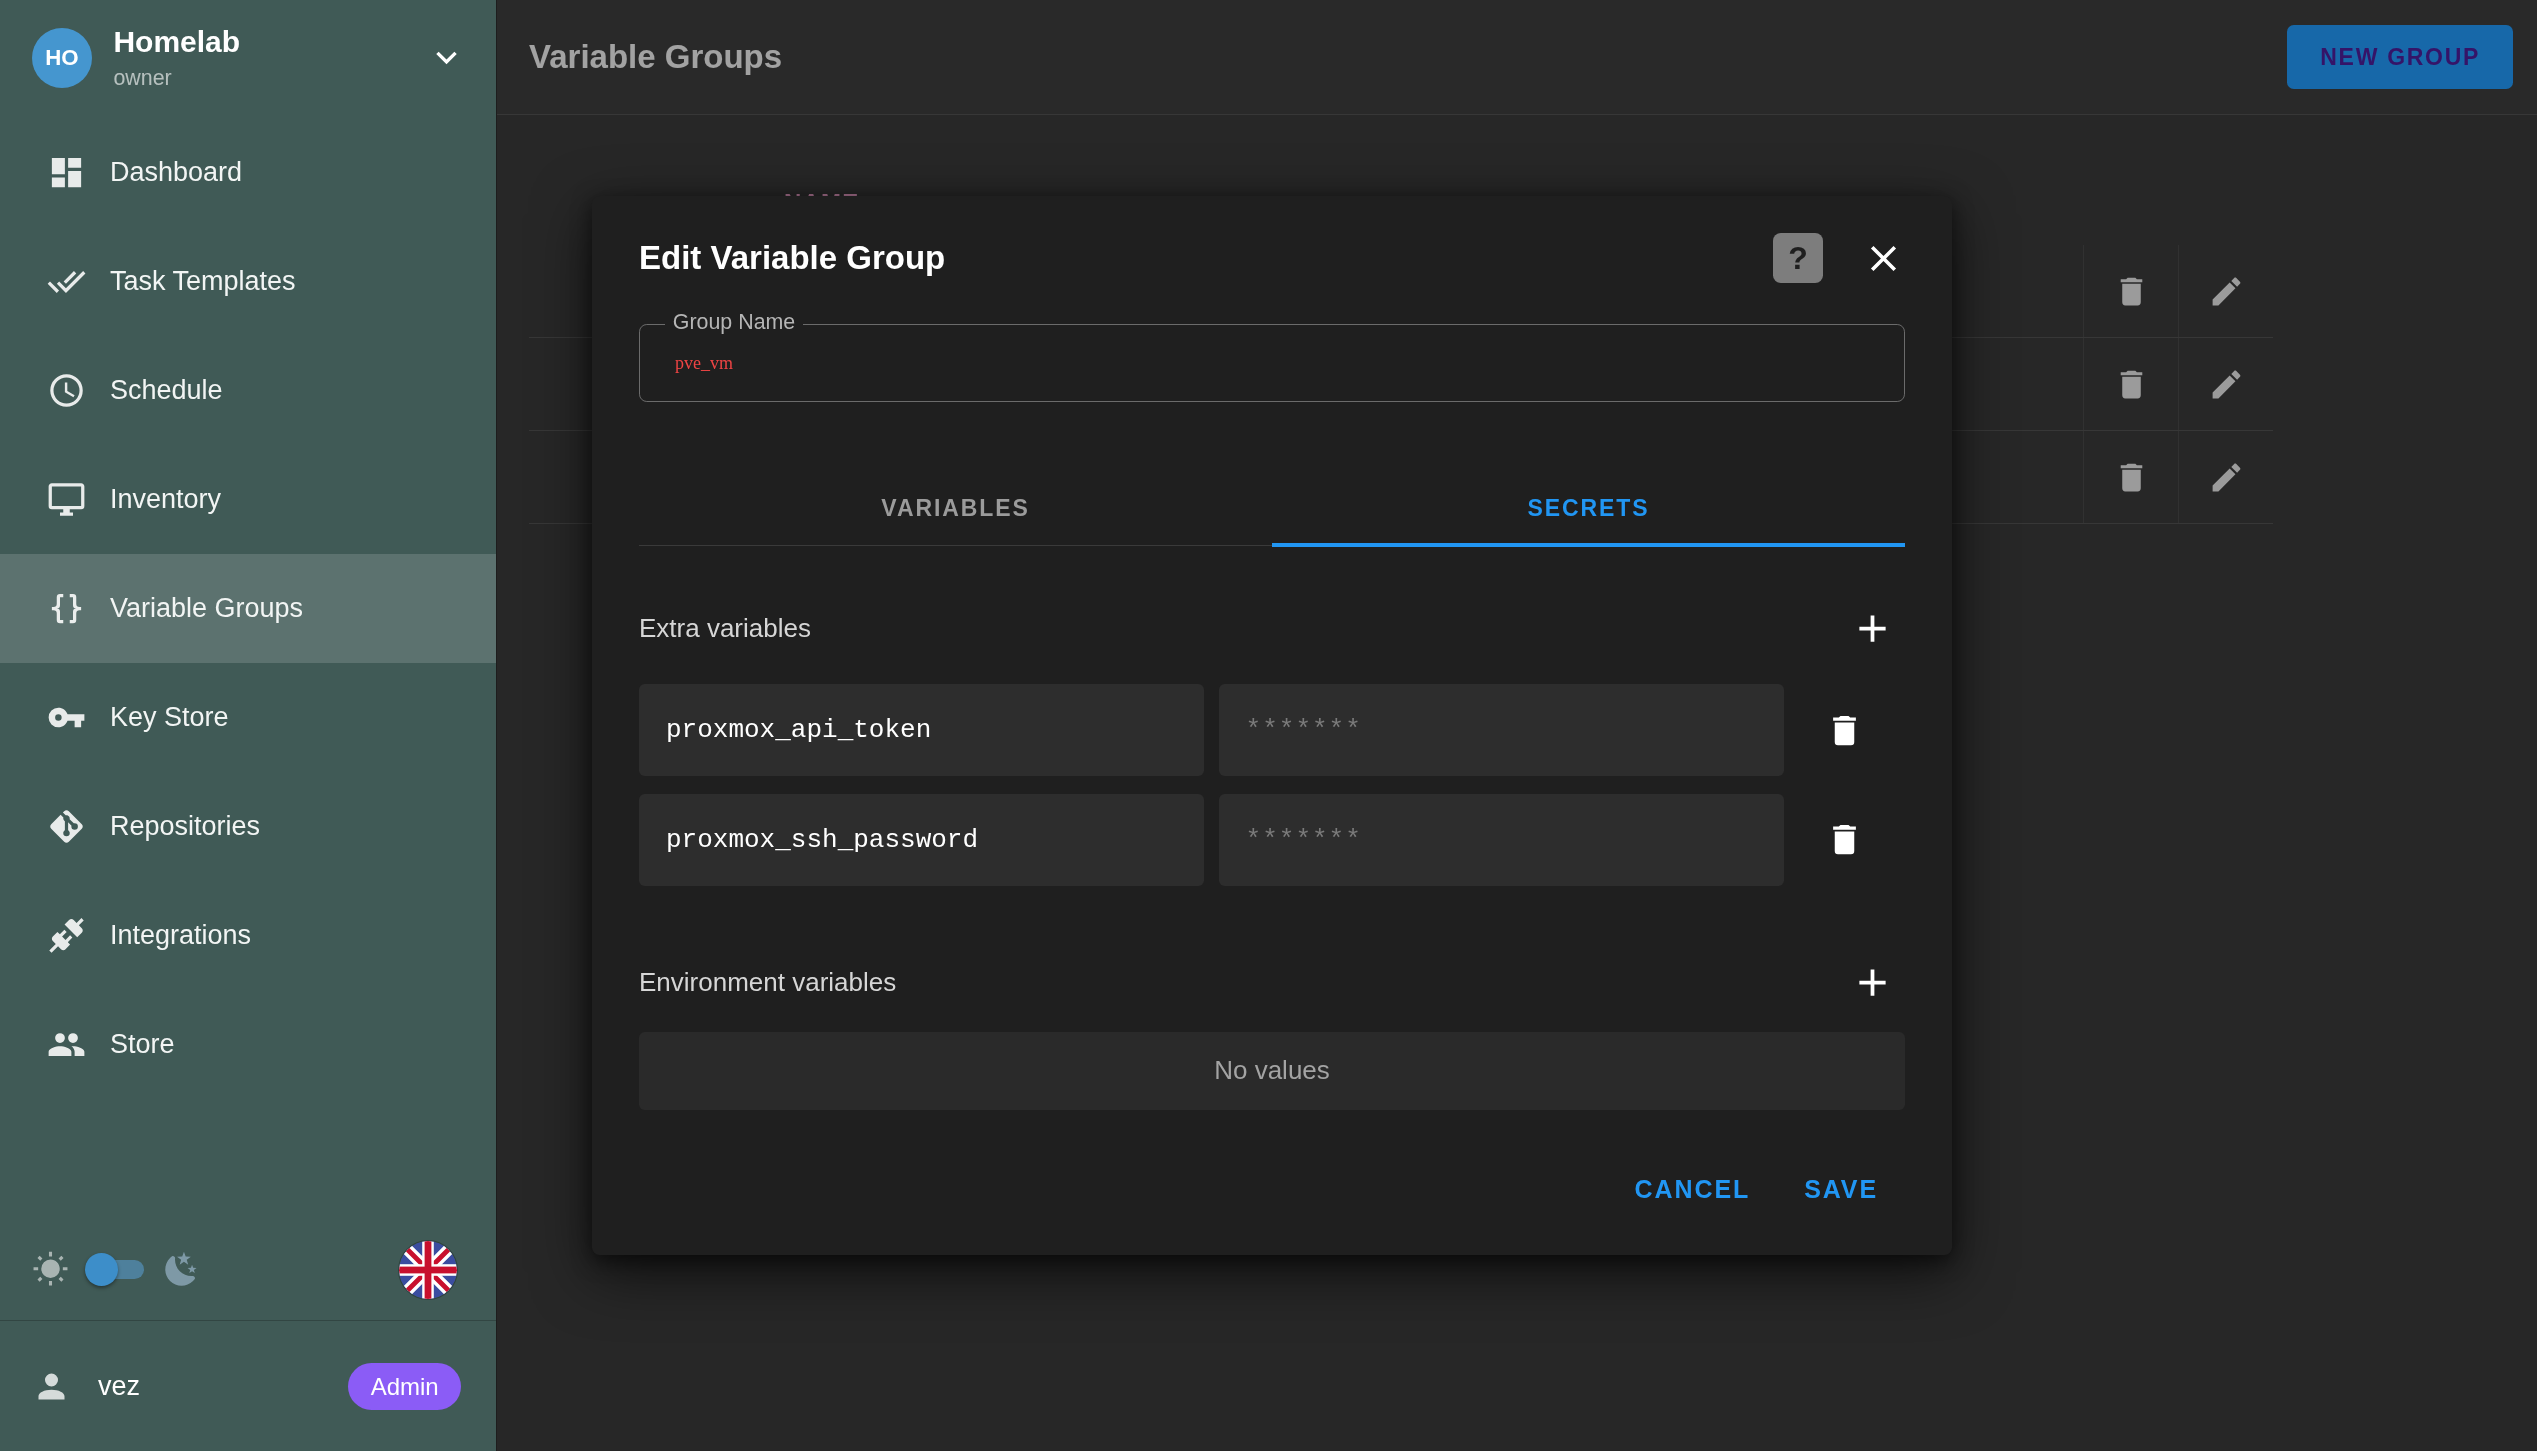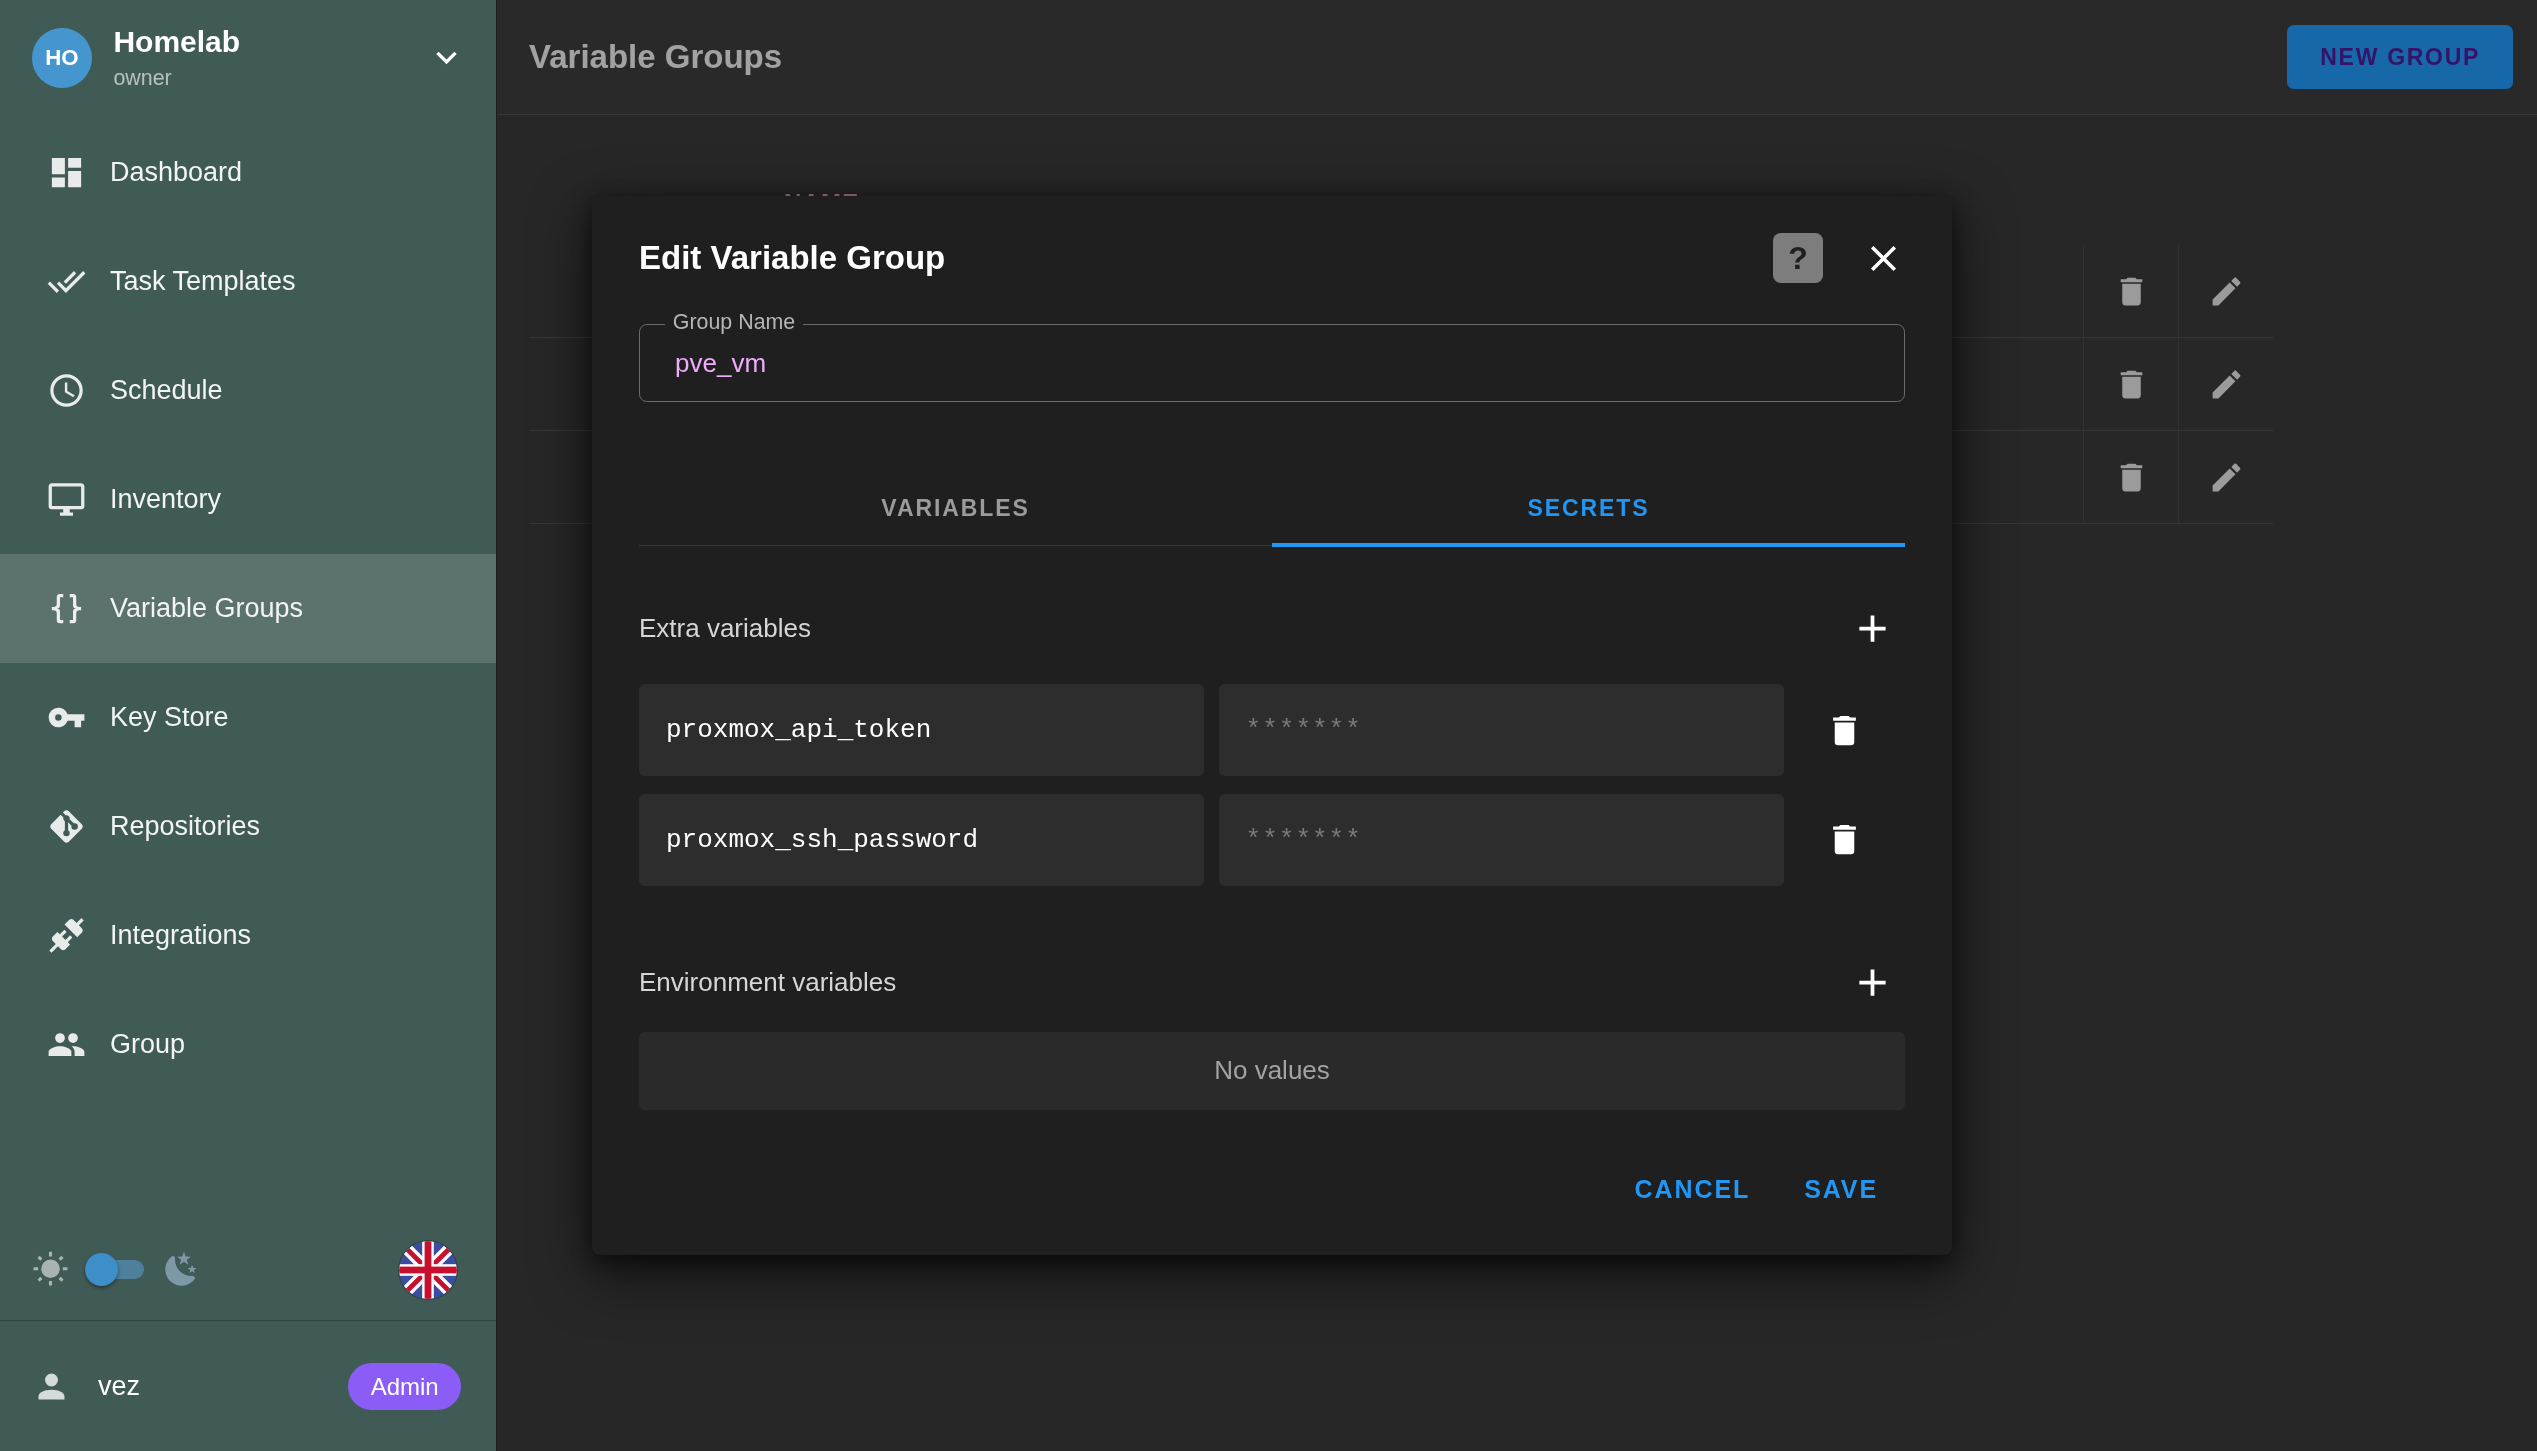--- a/index.html
+++ b/index.html
@@ -109,21 +109,21 @@
   .field-outlined {
     position:relative; margin-top:41px; height:78px;
     border:1.9px solid #6b6b6b; border-radius:7.8px;
   }
   .field-label {
     position:absolute; top:-14.6px; left:25px; background:#1f1f1f; padding:0 7.8px;
     font-size:21.4px; color:#b5b5b5;
   }
   .field-input {
     width:100%; height:100%; background:transparent; border:none; outline:none;
-    color:#f0abfc; font-size:26px; padding:0 0 0 35px; font-family:Liberation Sans, sans-serif;
+    color:#ef4444; font-size:18px; padding:0 0 0 35px; font-family:Liberation Serif, serif;
   }
 
   .tabs { display:flex; margin-top:70px; height:74px; border-bottom:1.9px solid rgba(255,255,255,0.12); }
   .tab {
     flex:1; display:flex; align-items:center; justify-content:center; position:relative;
     font-size:23px; font-weight:bold; letter-spacing:1.9px; color:#9b9b9b; cursor:pointer;
   }
   .tab.active { color:#2196f3; }
   .tab.active::after { content:""; position:absolute; left:0; right:0; bottom:-1.9px; height:3.9px; background:#2196f3; }
 
@@ -237,21 +237,21 @@
           </svg>
       </span>
       <span>Integrations</span>
     </div>
     <div class="menu-item">
       <span class="mi-icon">
         <svg viewBox="0 0 24 24" fill="currentColor">
             <path d="M16,13C15.71,13 15.38,13 15.03,13.05C16.19,13.89 17,15 17,16.5V19H23V16.5C23,14.17 18.33,13 16,13M8,13C5.67,13 1,14.17 1,16.5V19H15V16.5C15,14.17 10.33,13 8,13M8,11A3,3 0 0,0 11,8A3,3 0 0,0 8,5A3,3 0 0,0 5,8A3,3 0 0,0 8,11M16,11A3,3 0 0,0 19,8A3,3 0 0,0 16,5A3,3 0 0,0 13,8A3,3 0 0,0 16,11Z"></path>
           </svg>
       </span>
-      <span>Group</span>
+      <span>Store</span>
     </div>
   </nav>
 
   <div class="sb-bottom">
     <div class="pref-row">
       <span class="sun-icon">
         <svg viewBox="0 0 24 24" fill="currentColor">
             <path d="M3.55,18.54L4.96,19.95L6.76,18.16L5.34,16.74M11,22.45H13V19.5H11M12,5.5A6,6 0 0,0 6,11.5A6,6 0 0,0 12,17.5A6,6 0 0,0 18,11.5C18,8.18 15.31,5.5 12,5.5M20,12.5H23V10.5H20M17.24,18.16L19.04,19.95L20.45,18.54L18.66,16.74M20.45,4.46L19.04,3.05L17.24,4.84L18.66,6.26M13,0.55H11V3.5H13M4,10.5H1V12.5H4M6.76,4.84L4.96,3.05L3.55,4.46L5.34,6.26L6.76,4.84Z"></path>
           </svg>
       </span>

